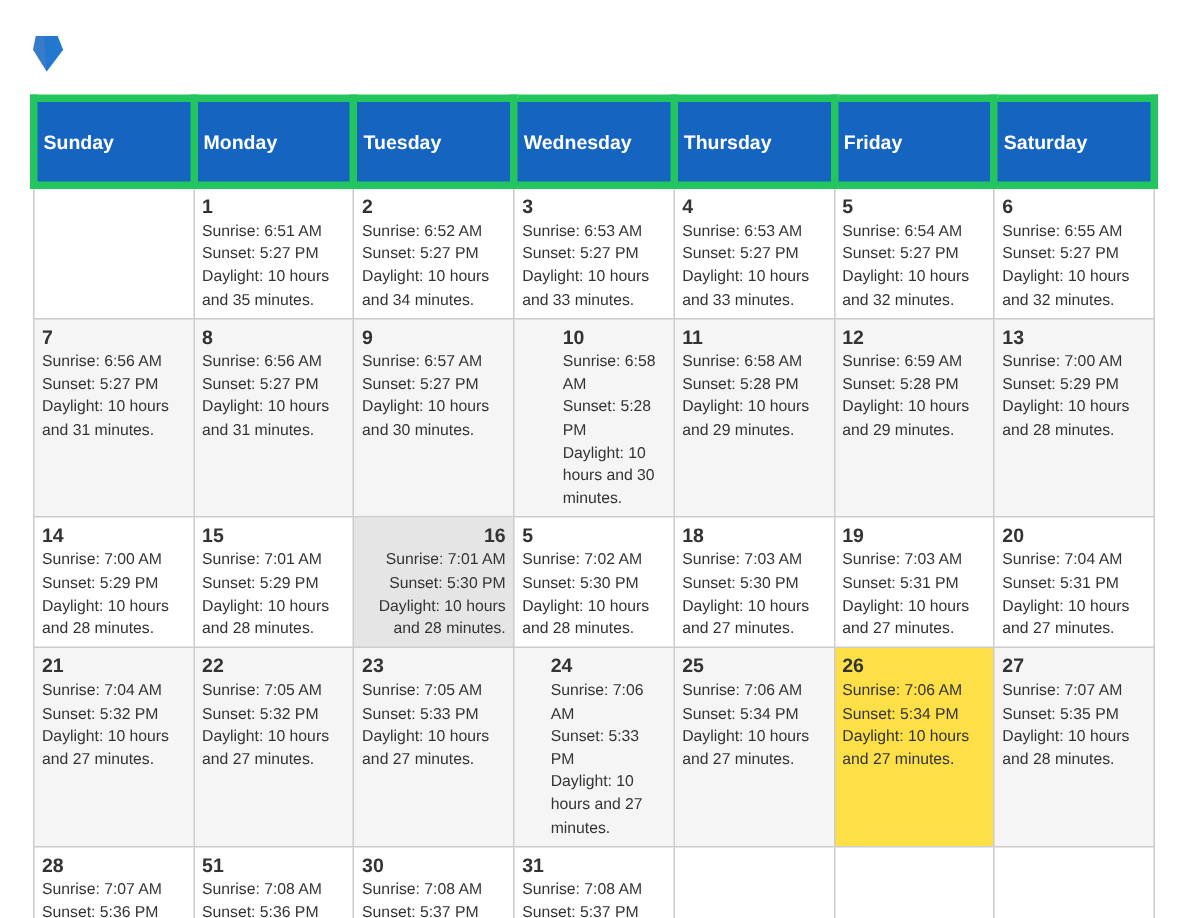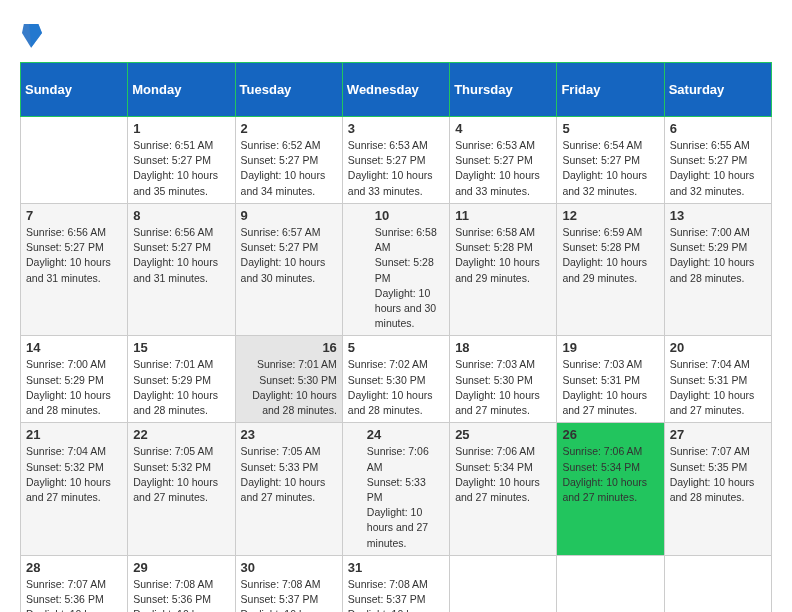--- a/index.html
+++ b/index.html
@@ -43,21 +43,21 @@
       border-collapse: collapse;
       border: 1px solid #ccc;
     }
     .calendar th {
       background-color: #1565c0;
       color: #fff;
       font-size: 13px;
       font-weight: bold;
       padding: 19px 4px;
       text-align: left;
-      border: 1px solid #22c55e;
+      border: 5px solid #22c55e;
     }
     .calendar td {
       vertical-align: top;
       padding: 4px 5px;
       border: 1px solid #ccc;
       font-size: 11px;
       color: #333;
       width: calc(100%/7);
       min-height: 80px;
     }
@@ -223,36 +223,36 @@
           <div class="day-info">Sunrise: 7:05 AM<br>Sunset: 5:33 PM<br>Daylight: 10 hours and 27 minutes.</div>
         </td>
         <td style="background-color: rgb(245, 245, 245); padding-left: 24px;">
           <span class="day-num">24</span>
           <div class="day-info">Sunrise: 7:06 AM<br>Sunset: 5:33 PM<br>Daylight: 10 hours and 27 minutes.</div>
         </td>
         <td style="background-color: rgb(245, 245, 245);">
           <span class="day-num">25</span>
           <div class="day-info">Sunrise: 7:06 AM<br>Sunset: 5:34 PM<br>Daylight: 10 hours and 27 minutes.</div>
         </td>
-        <td style="background-color: #22c55e;">
+        <td style="background-color: #fde047;">
           <span class="day-num">26</span>
           <div class="day-info">Sunrise: 7:06 AM<br>Sunset: 5:34 PM<br>Daylight: 10 hours and 27 minutes.</div>
         </td>
         <td style="background-color: rgb(245, 245, 245);">
           <span class="day-num">27</span>
           <div class="day-info">Sunrise: 7:07 AM<br>Sunset: 5:35 PM<br>Daylight: 10 hours and 28 minutes.</div>
         </td>
       </tr>
       <tr>
         <td style="background-color: rgb(255, 255, 255);">
           <span class="day-num">28</span>
           <div class="day-info">Sunrise: 7:07 AM<br>Sunset: 5:36 PM<br>Daylight: 10 hours and 28 minutes.</div>
         </td>
         <td style="background-color: rgb(255, 255, 255);">
-          <span class="day-num">29</span>
+          <span class="day-num">51</span>
           <div class="day-info">Sunrise: 7:08 AM<br>Sunset: 5:36 PM<br>Daylight: 10 hours and 28 minutes.</div>
         </td>
         <td style="background-color: rgb(255, 255, 255); margin-top: 12px;">
           <span class="day-num">30</span>
           <div class="day-info">Sunrise: 7:08 AM<br>Sunset: 5:37 PM<br>Daylight: 10 hours and 28 minutes.</div>
         </td>
         <td style="background-color: rgb(255, 255, 255);">
           <span class="day-num">31</span>
           <div class="day-info">Sunrise: 7:08 AM<br>Sunset: 5:37 PM<br>Daylight: 10 hours and 29 minutes.</div>
         </td>

